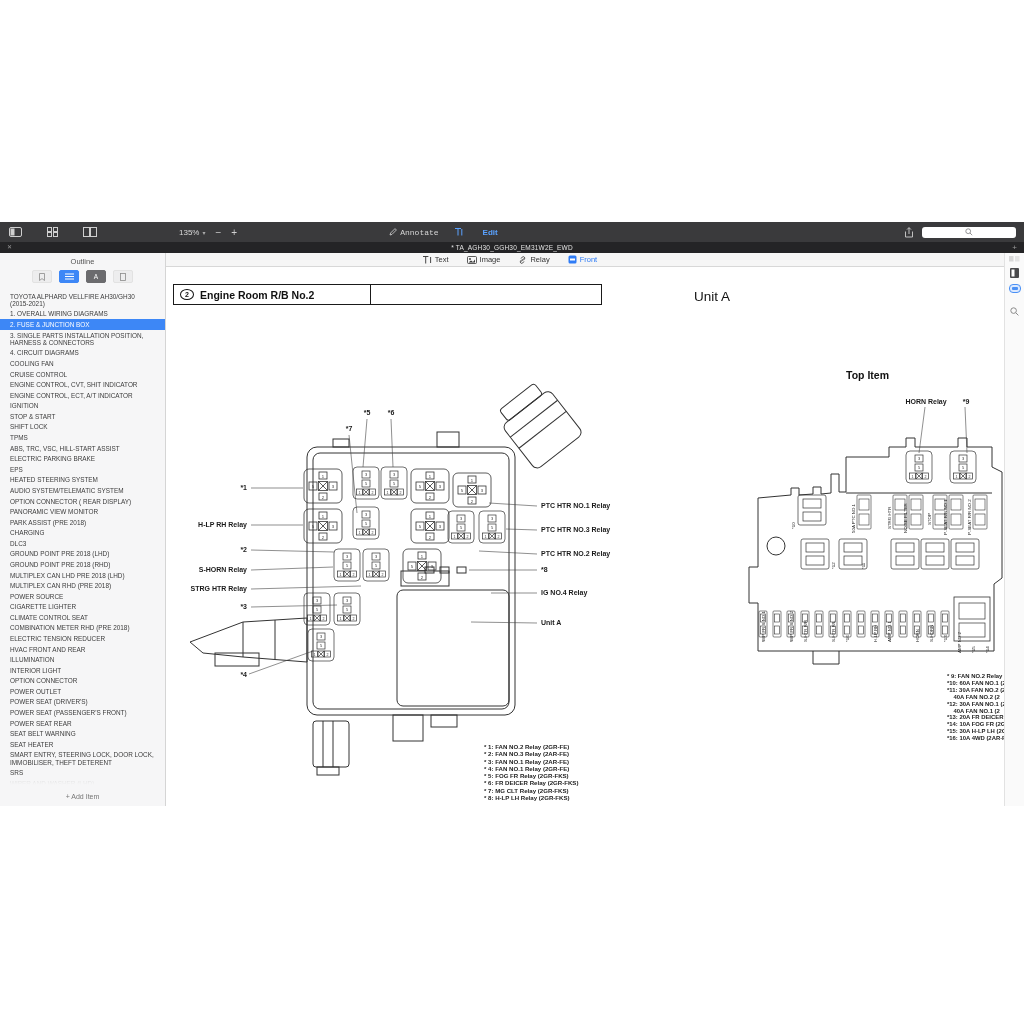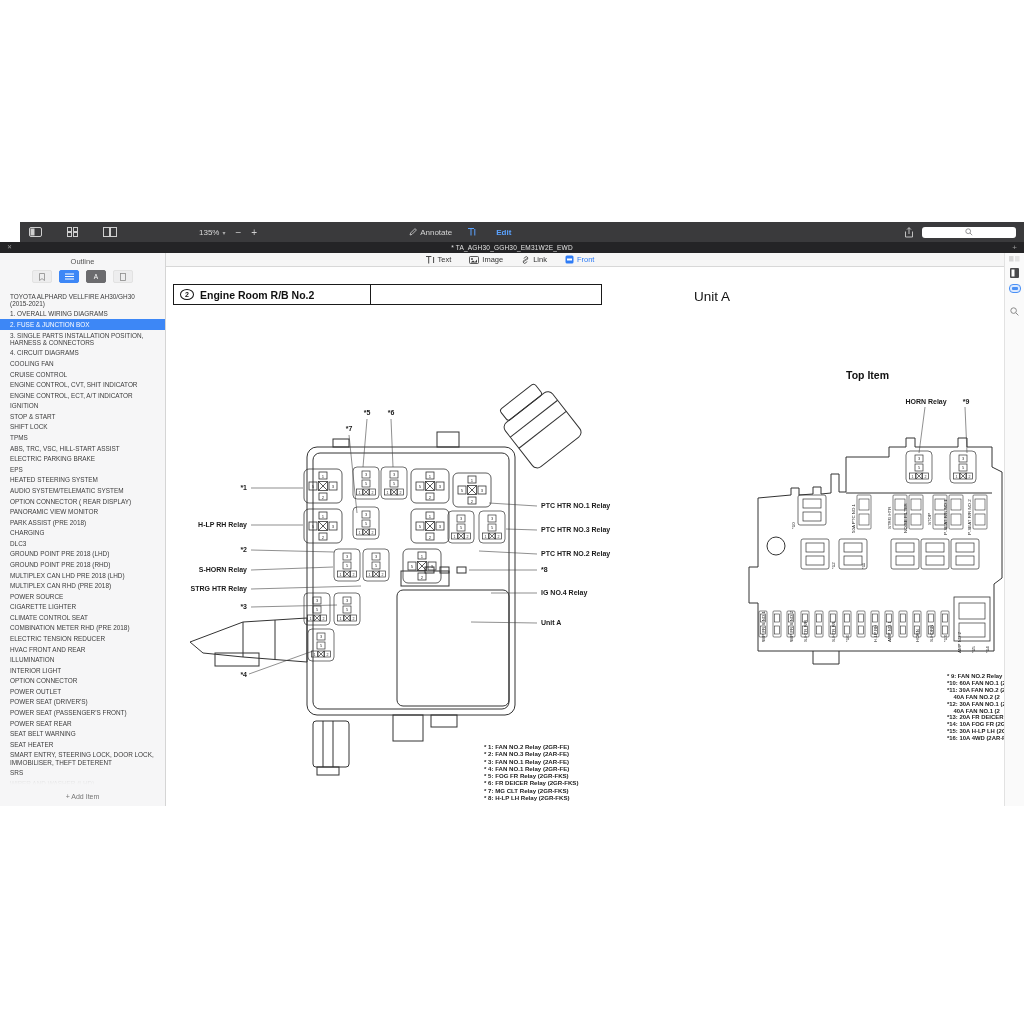--- a/index.html
+++ b/index.html
@@ -1,28 +1,28 @@
 <!DOCTYPE html>
 <html><head>
 <meta charset="utf-8">
 <style>
   html,body{margin:0;padding:0;}
   body{width:1024px;height:1024px;background:#fff;position:relative;overflow:hidden;
        font-family:"Liberation Sans",sans-serif;-webkit-font-smoothing:antialiased;}
   .window{position:absolute;left:0;top:222px;width:1024px;height:584px;background:#fff;}
 
   
-  .toolbar{height:20px;background:#3a3a3c;display:flex;align-items:center;padding:0 8px;color:#cfcfcf;margin-left:20px;}
+  .toolbar{height:20px;background:#3a3a3c;display:flex;align-items:center;padding:0 8px;color:#cfcfcf;}
   .tb-icon{width:15px;height:12px;display:flex;align-items:center;justify-content:center;margin-right:22px;}
   .tb-icon svg{display:block}
   .zoomgrp{display:flex;align-items:center;margin-left:60px;font-size:8px;color:#d8d8d8;gap:10px;}
   .zoomlvl{display:flex;align-items:center;gap:3px;}
   .caret{font-size:6px;color:#aaa}
   .zbtn{font-size:10px;color:#d0d0d0;}
-  .annotate{display:flex;align-items:center;gap:3px;margin-left:152px;font-size:8px;color:#d5d5d5;}
+  .annotate{display:flex;align-items:center;gap:3px;margin-left:152px;font-size:8px;color:#d5d5d5;font-family:Liberation Mono, monospace;}
   .editbtn{display:flex;align-items:center;gap:20px;margin-left:16px;font-size:8px;color:#5aa2ff;font-weight:bold;}
   .tb-right{margin-left:auto;display:flex;align-items:center;gap:8px;}
   .search{width:94px;height:11px;background:#fff;border-radius:3px;display:flex;align-items:center;justify-content:center;}
 
   
   .tabbar{height:11px;background:#242426;color:#e3e3e3;position:relative;font-size:6.5px;line-height:11px;}
   .tab-title{position:absolute;left:0;right:0;text-align:center;letter-spacing:.2px;}
   .tab-close{position:absolute;left:7px;top:0;font-size:6px;color:#9a9a9a;}
   .tab-add{position:absolute;right:7px;top:0;font-size:8px;color:#9a9a9a;}
 
@@ -238,21 +238,21 @@
               <rect x=".5" y=".5" width="9" height="7" rx="1" fill="none" stroke="#333" stroke-width=".8"></rect>
               <circle cx="3" cy="3" r=".9" fill="#333"></circle>
               <path d="M1.5 6.5l2.5-2 2 1.5 2-2.5v3z" fill="#333"></path>
             </svg>
           <span>Image</span>
         </span>
         <span class="st-item">
           <svg width="9" height="8" viewBox="0 0 9 8">
               <path d="M3.5 5.5l2-3M3 2.6L4.3 1a1.5 1.5 0 012.2 2L5.2 4.4M6 5.4L4.7 7a1.5 1.5 0 01-2.2-2l1.3-1.4" fill="none" stroke="#333" stroke-width=".8"></path>
             </svg>
-          <span>Link</span>
+          <span>Relay</span>
         </span>
         <span class="st-item blue">
           <svg width="9" height="9" viewBox="0 0 9 9">
               <rect x=".5" y=".5" width="8" height="8" rx="1.5" fill="#2f7cf6"></rect>
               <rect x="2" y="3.5" width="5" height="2" fill="#fff"></rect>
             </svg>
           <span>Front</span>
         </span>
       </div>
 

